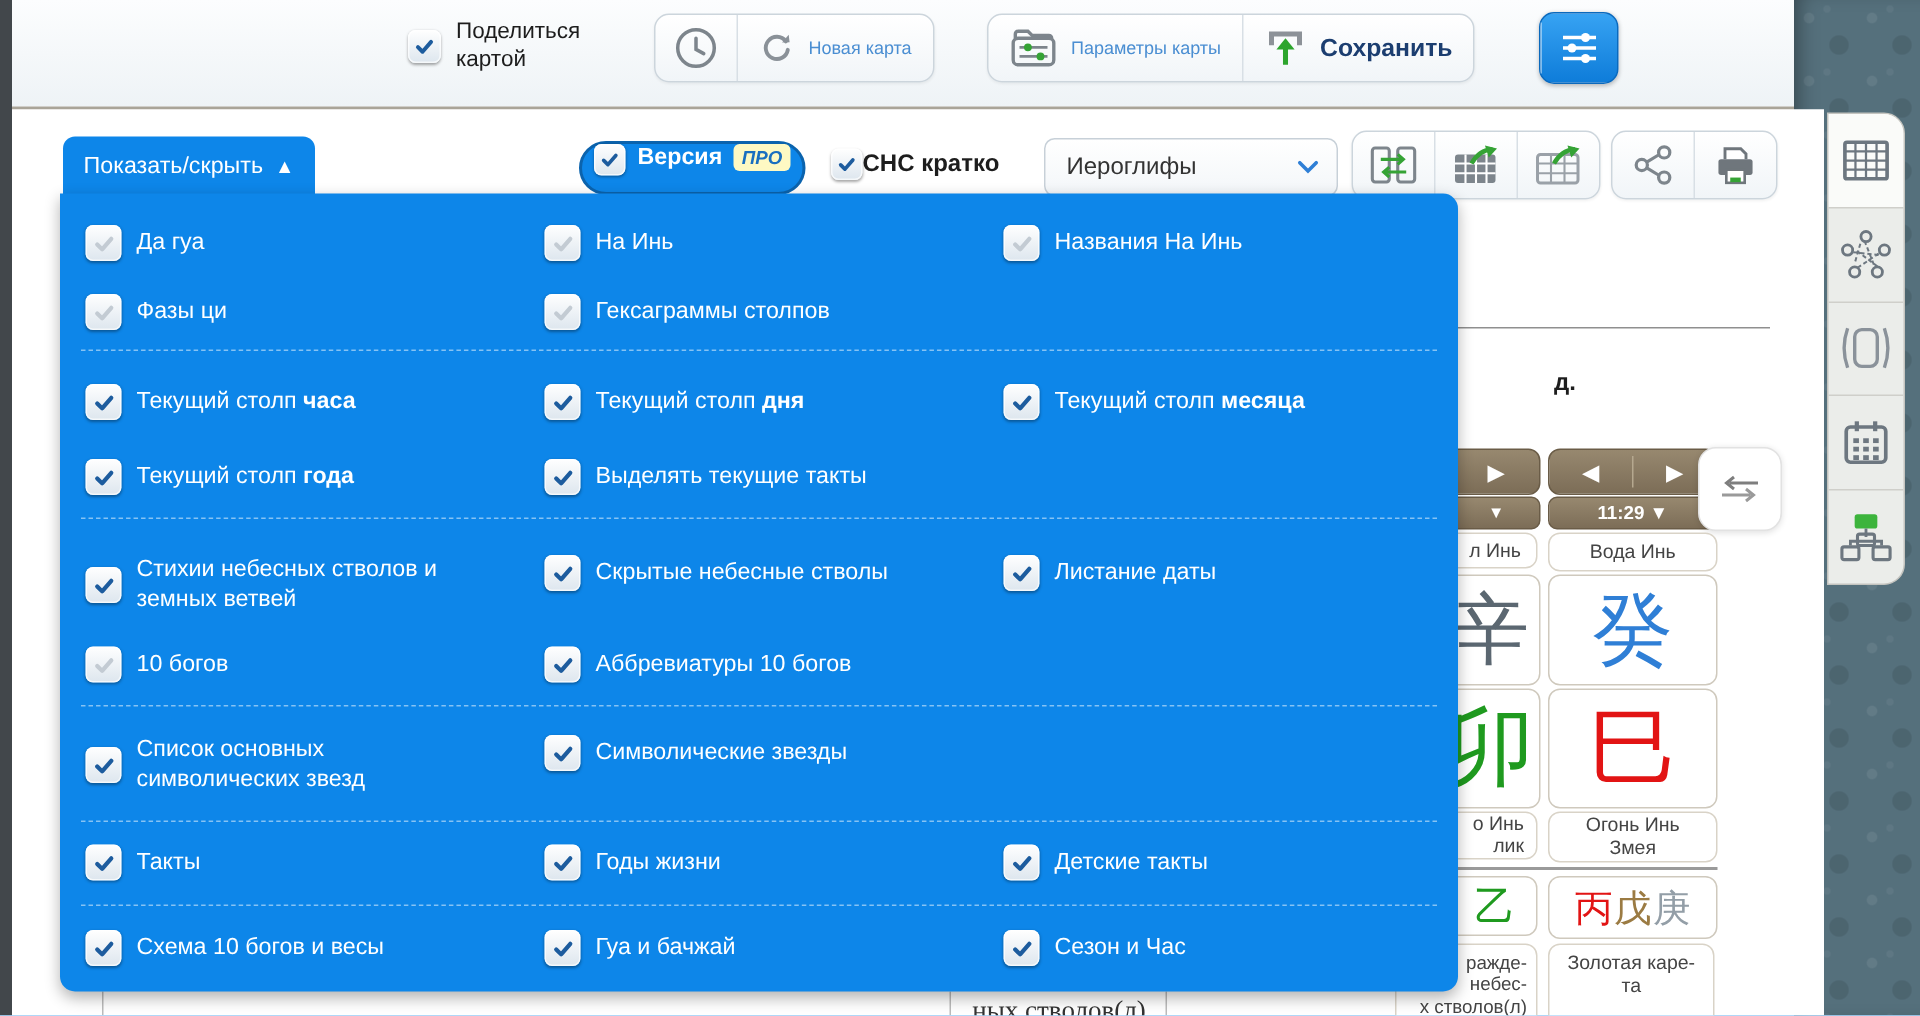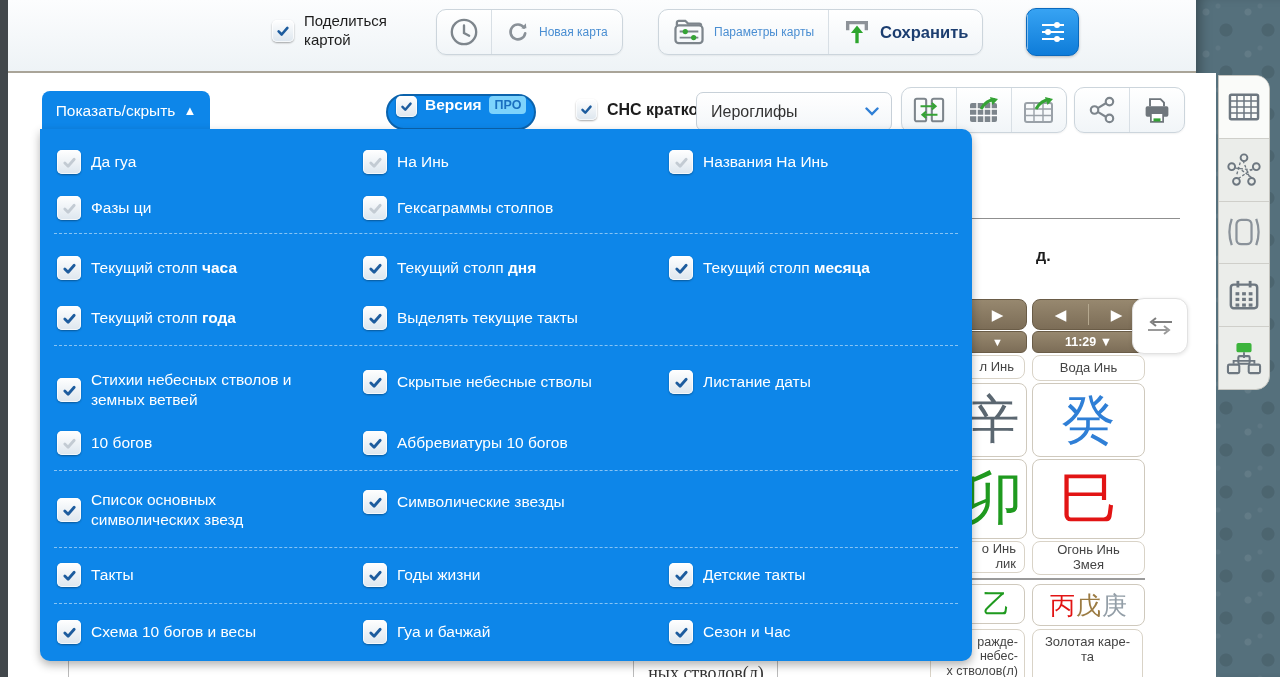--- a/index.html
+++ b/index.html
@@ -35,22 +35,22 @@
   .cb svg{display:block;}
   .cb path{fill:none;stroke-width:3;stroke-linecap:round;stroke-linejoin:round;}
   .cb.on path{stroke:#1d5c9e;}
   .cb.off path{stroke:#c3cbd3;}
   
   .tab{background:#0d86e9;border-radius:8px 8px 0 0;color:#fff;font-size:15.5px;
     display:flex;align-items:center;justify-content:center;gap:8px;cursor:pointer;}
   .pill{background:#0d86e9;border:2px solid #0b63ad;border-radius:18px;display:flex;
     align-items:flex-start;gap:8px;padding:0 8px;cursor:pointer;}
   .pill-label{color:#fff;font-weight:bold;font-size:15.5px;}
-  .pill-badge{background:#7dd3fc;color:#1a6fc0;font-weight:bold;font-size:12.5px;
-    border-radius:4px;padding:2px 5px;}
+  .pill-badge{background:#fef9c3;color:#1a6fc0;font-weight:bold;font-size:12.5px;
+    border-radius:4px;padding:2px 5px;font-style:italic;}
   .bold-dark{font-weight:bold;color:#1d1d1d;font-size:16px;}
   .select{background:linear-gradient(#ffffff,#f3f6f9);border:1px solid #c7d0d8;border-radius:7px;
     display:flex;align-items:center;justify-content:space-between;padding:0 12px 0 14px;
     font-size:16px;color:#333;cursor:pointer;}
   
   .panel{background:#0d86e9;border-radius:0 10px 10px 10px;box-shadow:0 4px 10px rgba(0,0,0,.3);z-index:20;}
   .p-div{position:absolute;left:14px;right:14px;border-top:1px dashed rgba(255,255,255,.5);}
   .p-item{position:absolute;display:flex;align-items:center;gap:10px;cursor:pointer;}
   .p-cb{width:24px;height:24px;flex:0 0 24px;}
   .p-lb{color:#fff;font-size:15.5px;line-height:1.3;}
@@ -231,21 +231,21 @@
   <div class="abs pill" style="left:378px;top:21px;height:32px;">
     <span class="cb on" style="width:21px;height:21px;">
       <svg width="13" height="13" viewBox="0 0 16 16">
             <path d="M3 8.5l3.5 3.5L13 4.5"></path>
           </svg>
         </span>
     <span class="pill-label">Версия</span>
     <span class="pill-badge">ПРО</span>
   </div>
 
-  <label class="abs" style="left:568px;top:26px;display:flex;align-items:center;gap:10px;cursor:pointer;">
+  <label class="abs" style="left:546px;top:26px;display:flex;align-items:center;gap:0;cursor:pointer;">
     <span class="cb on" style="width:21px;height:21px;">
       <svg width="13" height="13" viewBox="0 0 16 16">
             <path d="M3 8.5l3.5 3.5L13 4.5"></path>
           </svg>
         </span>
     <span class="bold-dark">СНС кратко</span>
   </label>
 
   <div class="abs select" style="left:688px;top:19px;width:168px;height:37px;box-sizing:content-box;">
     <span>Иероглифы</span>

